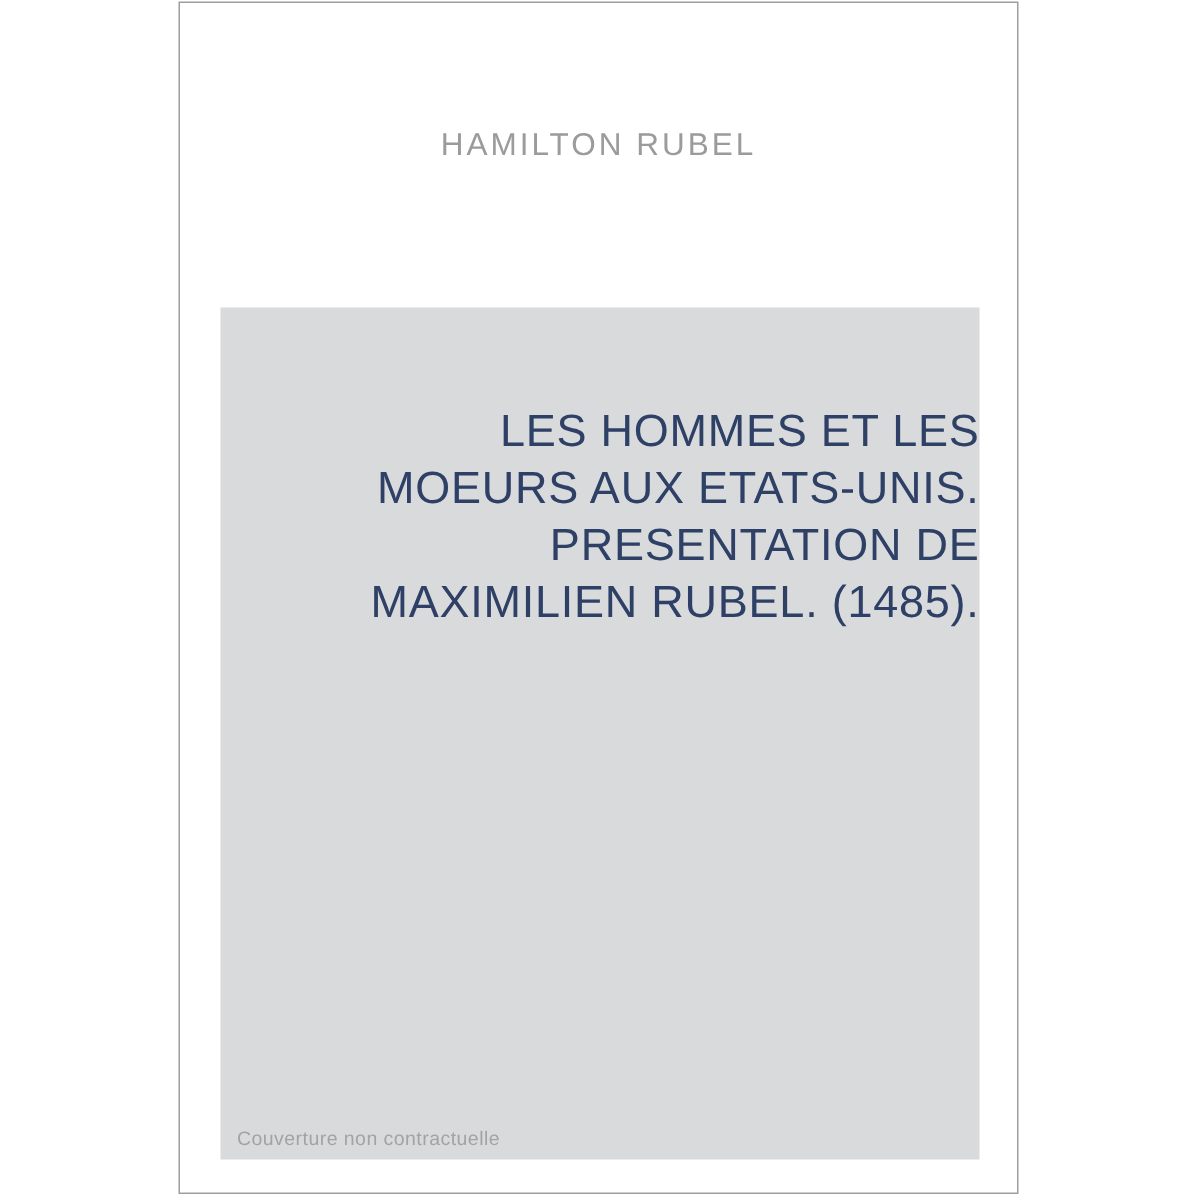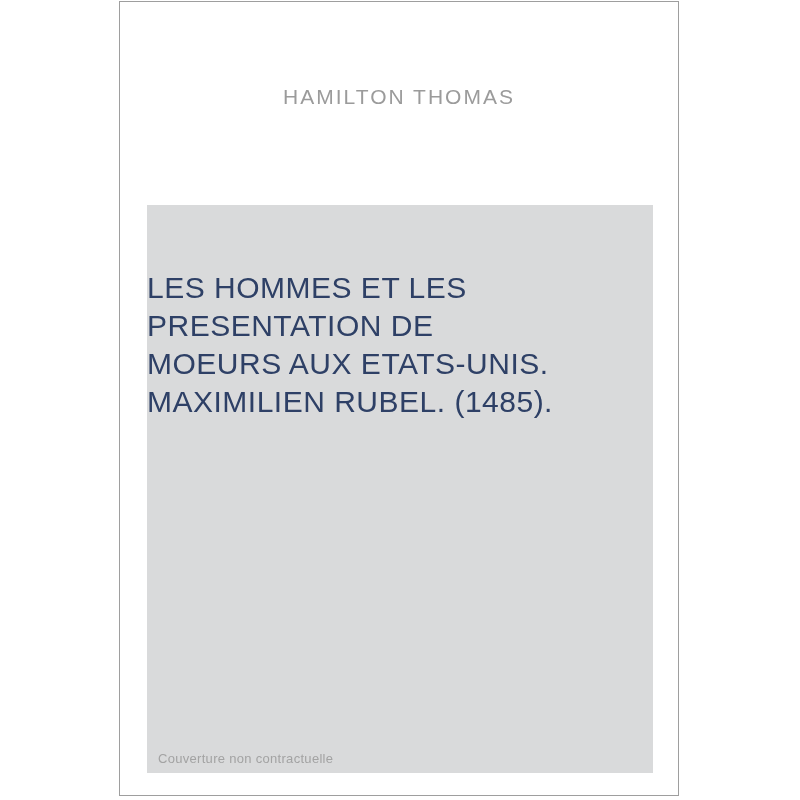--- a/index.html
+++ b/index.html
@@ -41,21 +41,21 @@
   .title-box {
     position: absolute;
     left: 27px;
     top: 203px;
     width: 506px;
     height: 568px;
     background: #d9dadb;
   }
   .title {
     margin-top: 64px;
-    text-align: left;
+    text-align: right;
     font-size: 30px;
     line-height: 38px;
     letter-spacing: 0.5px;
     color: #2e4066;
   }
   .title-line {
     white-space: nowrap;
   }
   .caption {
     position: absolute;
@@ -67,27 +67,27 @@
     white-space: nowrap;
     margin-top: 20px;
   }
 </style>
 </head>
 <body>
 
 <div class="canvas">
   <div class="page">
 
-    <div class="author">HAMILTON THOMAS</div>
+    <div class="author">HAMILTON RUBEL</div>
 
     <div class="title-box">
       <div class="title">
         <div class="title-line">LES HOMMES ET LES</div>
+        <div class="title-line">MOEURS AUX ETATS-UNIS.</div>
         <div class="title-line">PRESENTATION DE</div>
-        <div class="title-line">MOEURS AUX ETATS-UNIS.</div>
         <div class="title-line">MAXIMILIEN RUBEL. (1485).</div>
       </div>
 
       <div class="caption">Couverture non contractuelle</div>
     </div>
 
   </div>
 </div>
 
 </body></html>

